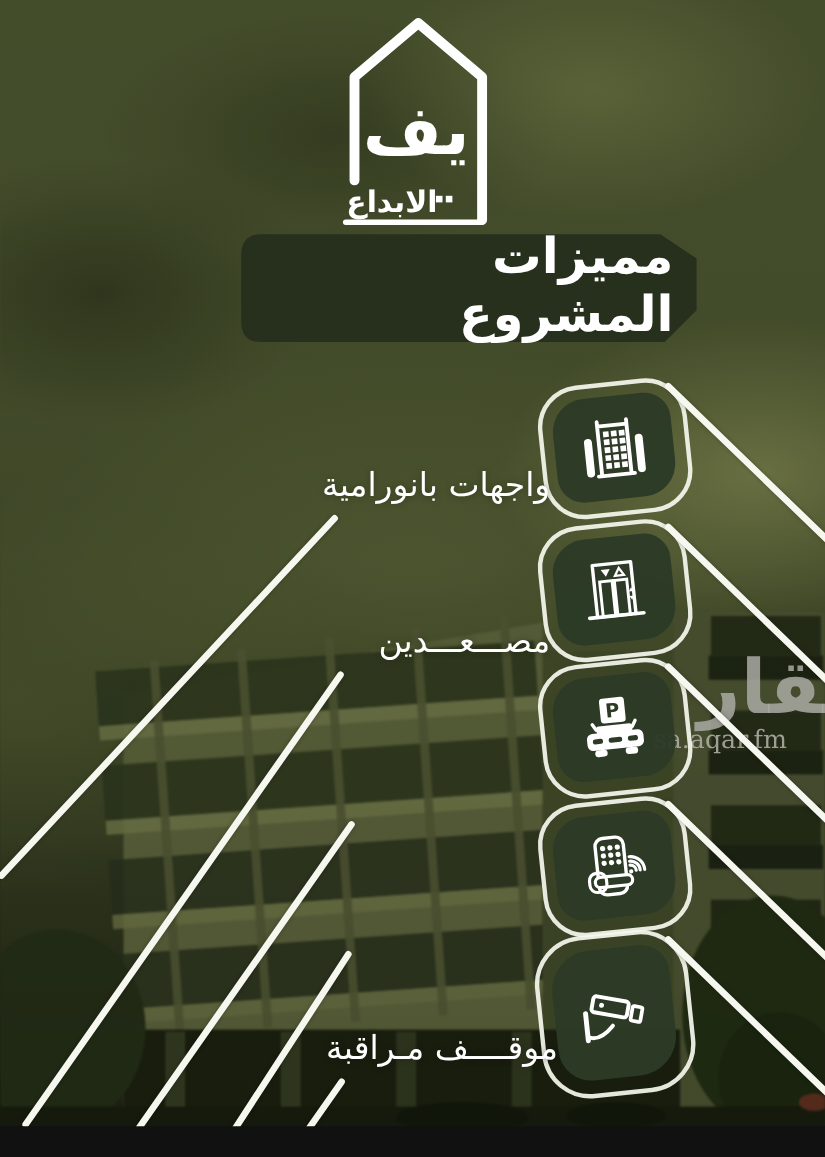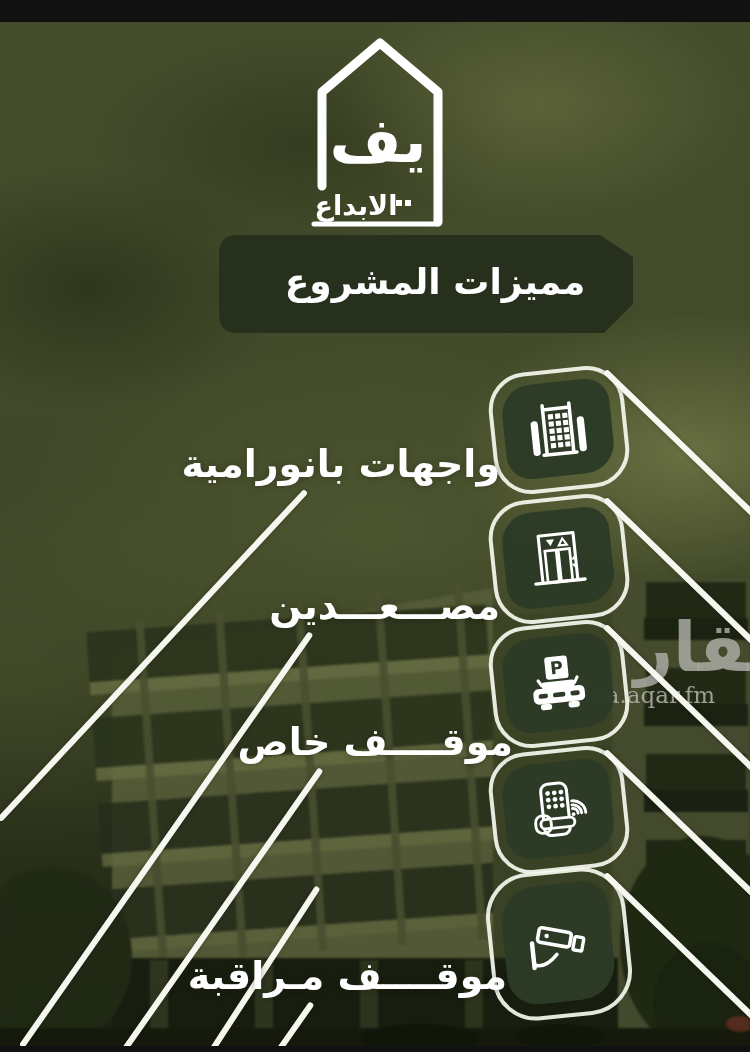--- a/index.html
+++ b/index.html
@@ -1,45 +1,44 @@
 <!DOCTYPE html>
 <html lang="ar" dir="rtl"><head>
 <meta charset="utf-8">
 <style>
   html,body{margin:0;padding:0;background:#111;}
   .poster{
     position:relative;width:750px;height:1024px;overflow:hidden;
     font-family:"DejaVu Sans",sans-serif;
     background:linear-gradient(180deg,#454d2c 0%,#444c2c 28%,#3e4628 50%,#353c22 66%,#232817 84%,#161a0e 100%);
-    margin-top:22px;
   }
   .bg-clouds{
     position:absolute;inset:0;z-index:1;pointer-events:none;
     background:
       radial-gradient(ellipse 340px 200px at 92% 42%, rgba(150,153,94,.55), rgba(150,153,94,0) 70%),
       radial-gradient(ellipse 300px 170px at 72% 8%,  rgba(128,132,80,.45), rgba(128,132,80,0) 70%),
       radial-gradient(ellipse 280px 170px at 12% 26%, rgba(22,26,13,.50),  rgba(22,26,13,0) 72%),
       radial-gradient(ellipse 300px 160px at 40% 12%, rgba(26,30,16,.40),  rgba(26,30,16,0) 70%),
       radial-gradient(ellipse 520px 260px at 50% 50%, rgba(122,127,76,.28), rgba(122,127,76,0) 75%),
       radial-gradient(ellipse 400px 240px at 2% 62%,  rgba(95,101,58,.30),  rgba(95,101,58,0) 75%);
   }
   .bg-building{position:absolute;inset:0;z-index:2;filter:blur(1px);opacity:.95;}
   .tint{position:absolute;inset:0;z-index:3;background:rgba(66,76,38,.14);}
 
   .logo{position:absolute;left:292px;top:12px;width:176px;height:202px;z-index:6;}
 
   .banner{position:absolute;left:218px;top:212px;width:420px;height:100px;z-index:6;}
   .banner svg{position:absolute;inset:0;}
   .banner-label{
     position:absolute;inset:0;display:flex;align-items:center;justify-content:center;
-    padding:0 26px 6px 40px;color:#fff;font-size:36px;font-weight:bold;letter-spacing:0;
+    padding:0 26px 6px 40px;color:#fff;font-size:45px;font-weight:bold;letter-spacing:0;
   }
 
   .feature-label{
-    position:absolute;z-index:8;color:#fff;font-size:38px;font-weight:bold;
+    position:absolute;z-index:8;color:#fff;font-size:30px;font-weight:normal;
     white-space:nowrap;text-align:right;line-height:44px;height:44px;
     text-shadow:0 0 6px rgba(20,25,10,.35);
   }
   .lbl-1{top:420px;right:250px;}
   .lbl-2{top:562px;right:250px;}
   .lbl-3{top:698px;right:237px;}
   .lbl-4{top:816px;right:235px;}
   .lbl-5{top:932px;right:243px;}
 
   .dline{
@@ -149,21 +148,20 @@
 
   <div class="banner">
     <svg viewBox="0 0 420 100" width="420" height="100">
       <path d="M19,1 H382 L415,23 V70 L386,99 H19 Q1,99 1,80 V20 Q1,1 19,1 Z" fill="#262f1d" fill-opacity=".97"></path>
     </svg>
     <div class="banner-label">مميزات المشروع</div>
   </div>
 
   <div class="feature-label lbl-1">واجهات بانورامية</div>
   <div class="feature-label lbl-2">مصـــعـــدين</div>
-  <div class="feature-label lbl-3">موقــــف خاص</div>
   <div class="feature-label lbl-5">موقــــف مـراقبة</div>
 
   <div class="dline dline-left ll-1"></div>
   <div class="dline dline-left ll-2"></div>
   <div class="dline dline-left ll-3"></div>
   <div class="dline dline-left ll-4"></div>
   <div class="dline dline-left ll-5"></div>
 
   <div class="echo e-1"></div>
   <div class="echo e-2"></div>

